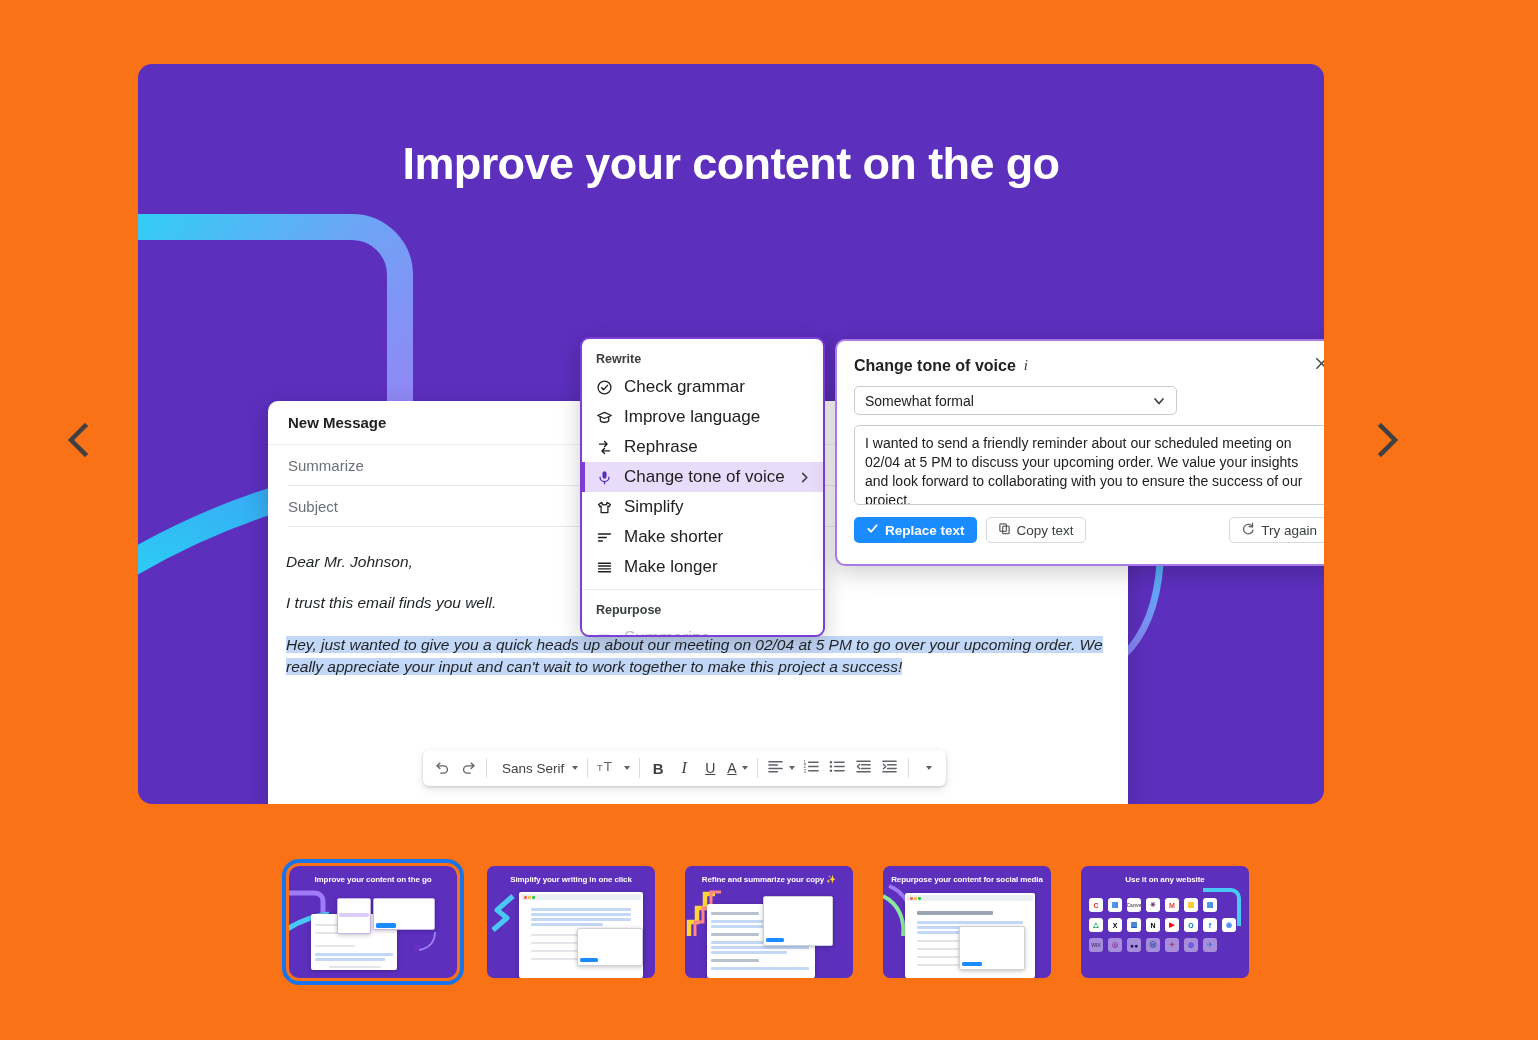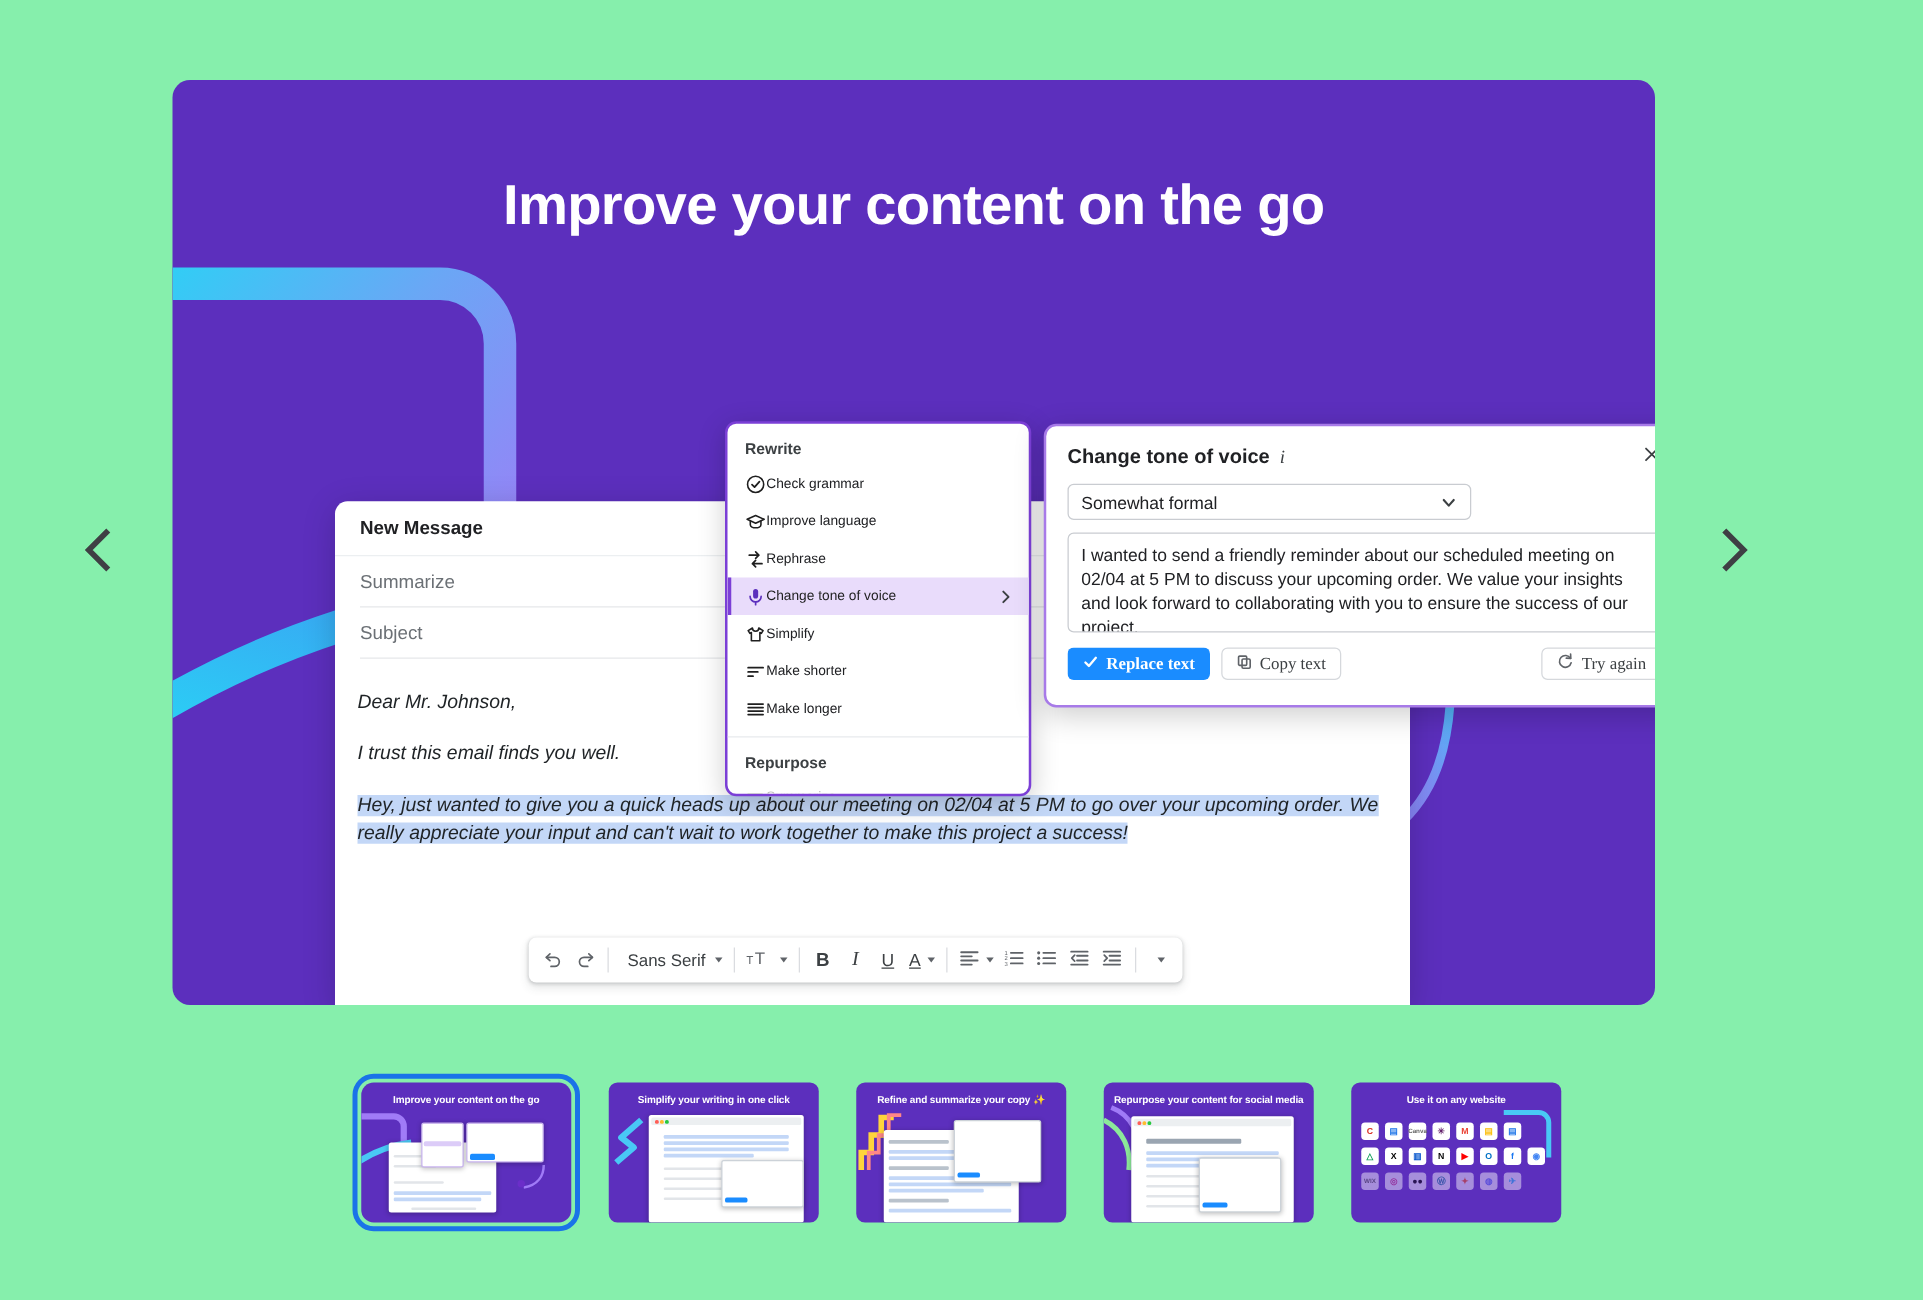--- a/index.html
+++ b/index.html
@@ -2,21 +2,21 @@
 <html><head>
 <meta charset="utf-8">
 <style>
   * { box-sizing: border-box; margin: 0; padding: 0; }
   html, body {
     width: 1538px; height: 1040px;
     background: #ffffff;
     font-family: "Liberation Sans", sans-serif;
     overflow: hidden;
   }
-  .stage { position: relative; width: 1538px; height: 1040px; background:#86efac; }
+  .stage { position: relative; width: 1538px; height: 1040px; background:#f97316; }
 
   
   .nav-arrow {
     position: absolute; top: 410px; width: 60px; height: 60px;
     display: flex; align-items: center; justify-content: center;
     cursor: pointer; background: transparent; border: none;
   }
   .nav-prev { left: 48px; }
   .nav-next { left: 1358px; }
   .nav-arrow svg { display:block; }
@@ -85,22 +85,22 @@
     width: 245px; height: 300px;
     background: #ffffff; border-radius: 9px;
     border: 2px solid #7b3fd6;
     box-shadow: 0 6px 22px rgba(0,0,0,0.20);
     overflow: hidden;
   }
   .menu-group-label {
     padding: 13px 14px 6px 14px; font-size: 12.5px; font-weight: 700; color: #3c4043;
   }
   .menu-item {
-    display: flex; align-items: center; gap: 0;
-    height: 30px; padding: 0 12px 0 13px; font-size: 11px; color: #202124;
+    display: flex; align-items: center; gap: 11px;
+    height: 30px; padding: 0 12px 0 13px; font-size: 17px; color: #202124;
     cursor: pointer; position: relative;
   }
   .menu-item.active { background: #e9dcfb; border-left: 3px solid #7b3fd6; padding-left: 10px; color:#1f1f1f; }
   .menu-item.disabled { color: #bdbdbd; cursor: default; }
   .menu-item .chev { margin-left: auto; color:#3c4043; display:flex; }
   .menu-divider { height:1px; background:#e8eaed; margin: 7px 0 0 0; }
   .mi-icon { width:18px; height:18px; display:flex; align-items:center; justify-content:center; flex:none; }
 
   
   .tone-panel {
@@ -124,21 +124,21 @@
     display: flex; align-items: center; padding: 0 10px;
     font-size: 14px; color: #202124; cursor: pointer; background:#fff;
   }
   .tone-select .sel-caret { margin-left:auto; display:flex; color:#3c4043; }
   .tone-text {
     margin-top: 10px; height: 80px; width: 100%;
     border: 1px solid #c9ccd1; border-radius: 5px;
     padding: 8px 10px; font-size: 14px; line-height: 1.35; color: #202124;
     overflow: hidden;
   }
-  .tone-actions { margin-top: 12px; display:flex; align-items:flex-start; gap: 9px; font-family: Liberation Serif, serif; }
+  .tone-actions { margin-top: 12px; display:flex; align-items:flex-start; gap: 9px; }
   .btn {
     height: 26px; display:flex; align-items:center; gap: 6px;
     padding: 0 11px; border-radius: 5px; font-size: 13.5px; cursor: pointer;
     border: 1px solid transparent; background:#fff;
   }
   .btn-primary { background: #1a8cff; color:#fff; font-weight:600; }
   .btn-ghost { border-color:#d5d8dc; color:#3c4043; }
   .btn-right { margin-left:auto; border-color:#d5d8dc; color:#3c4043; }
 
   

